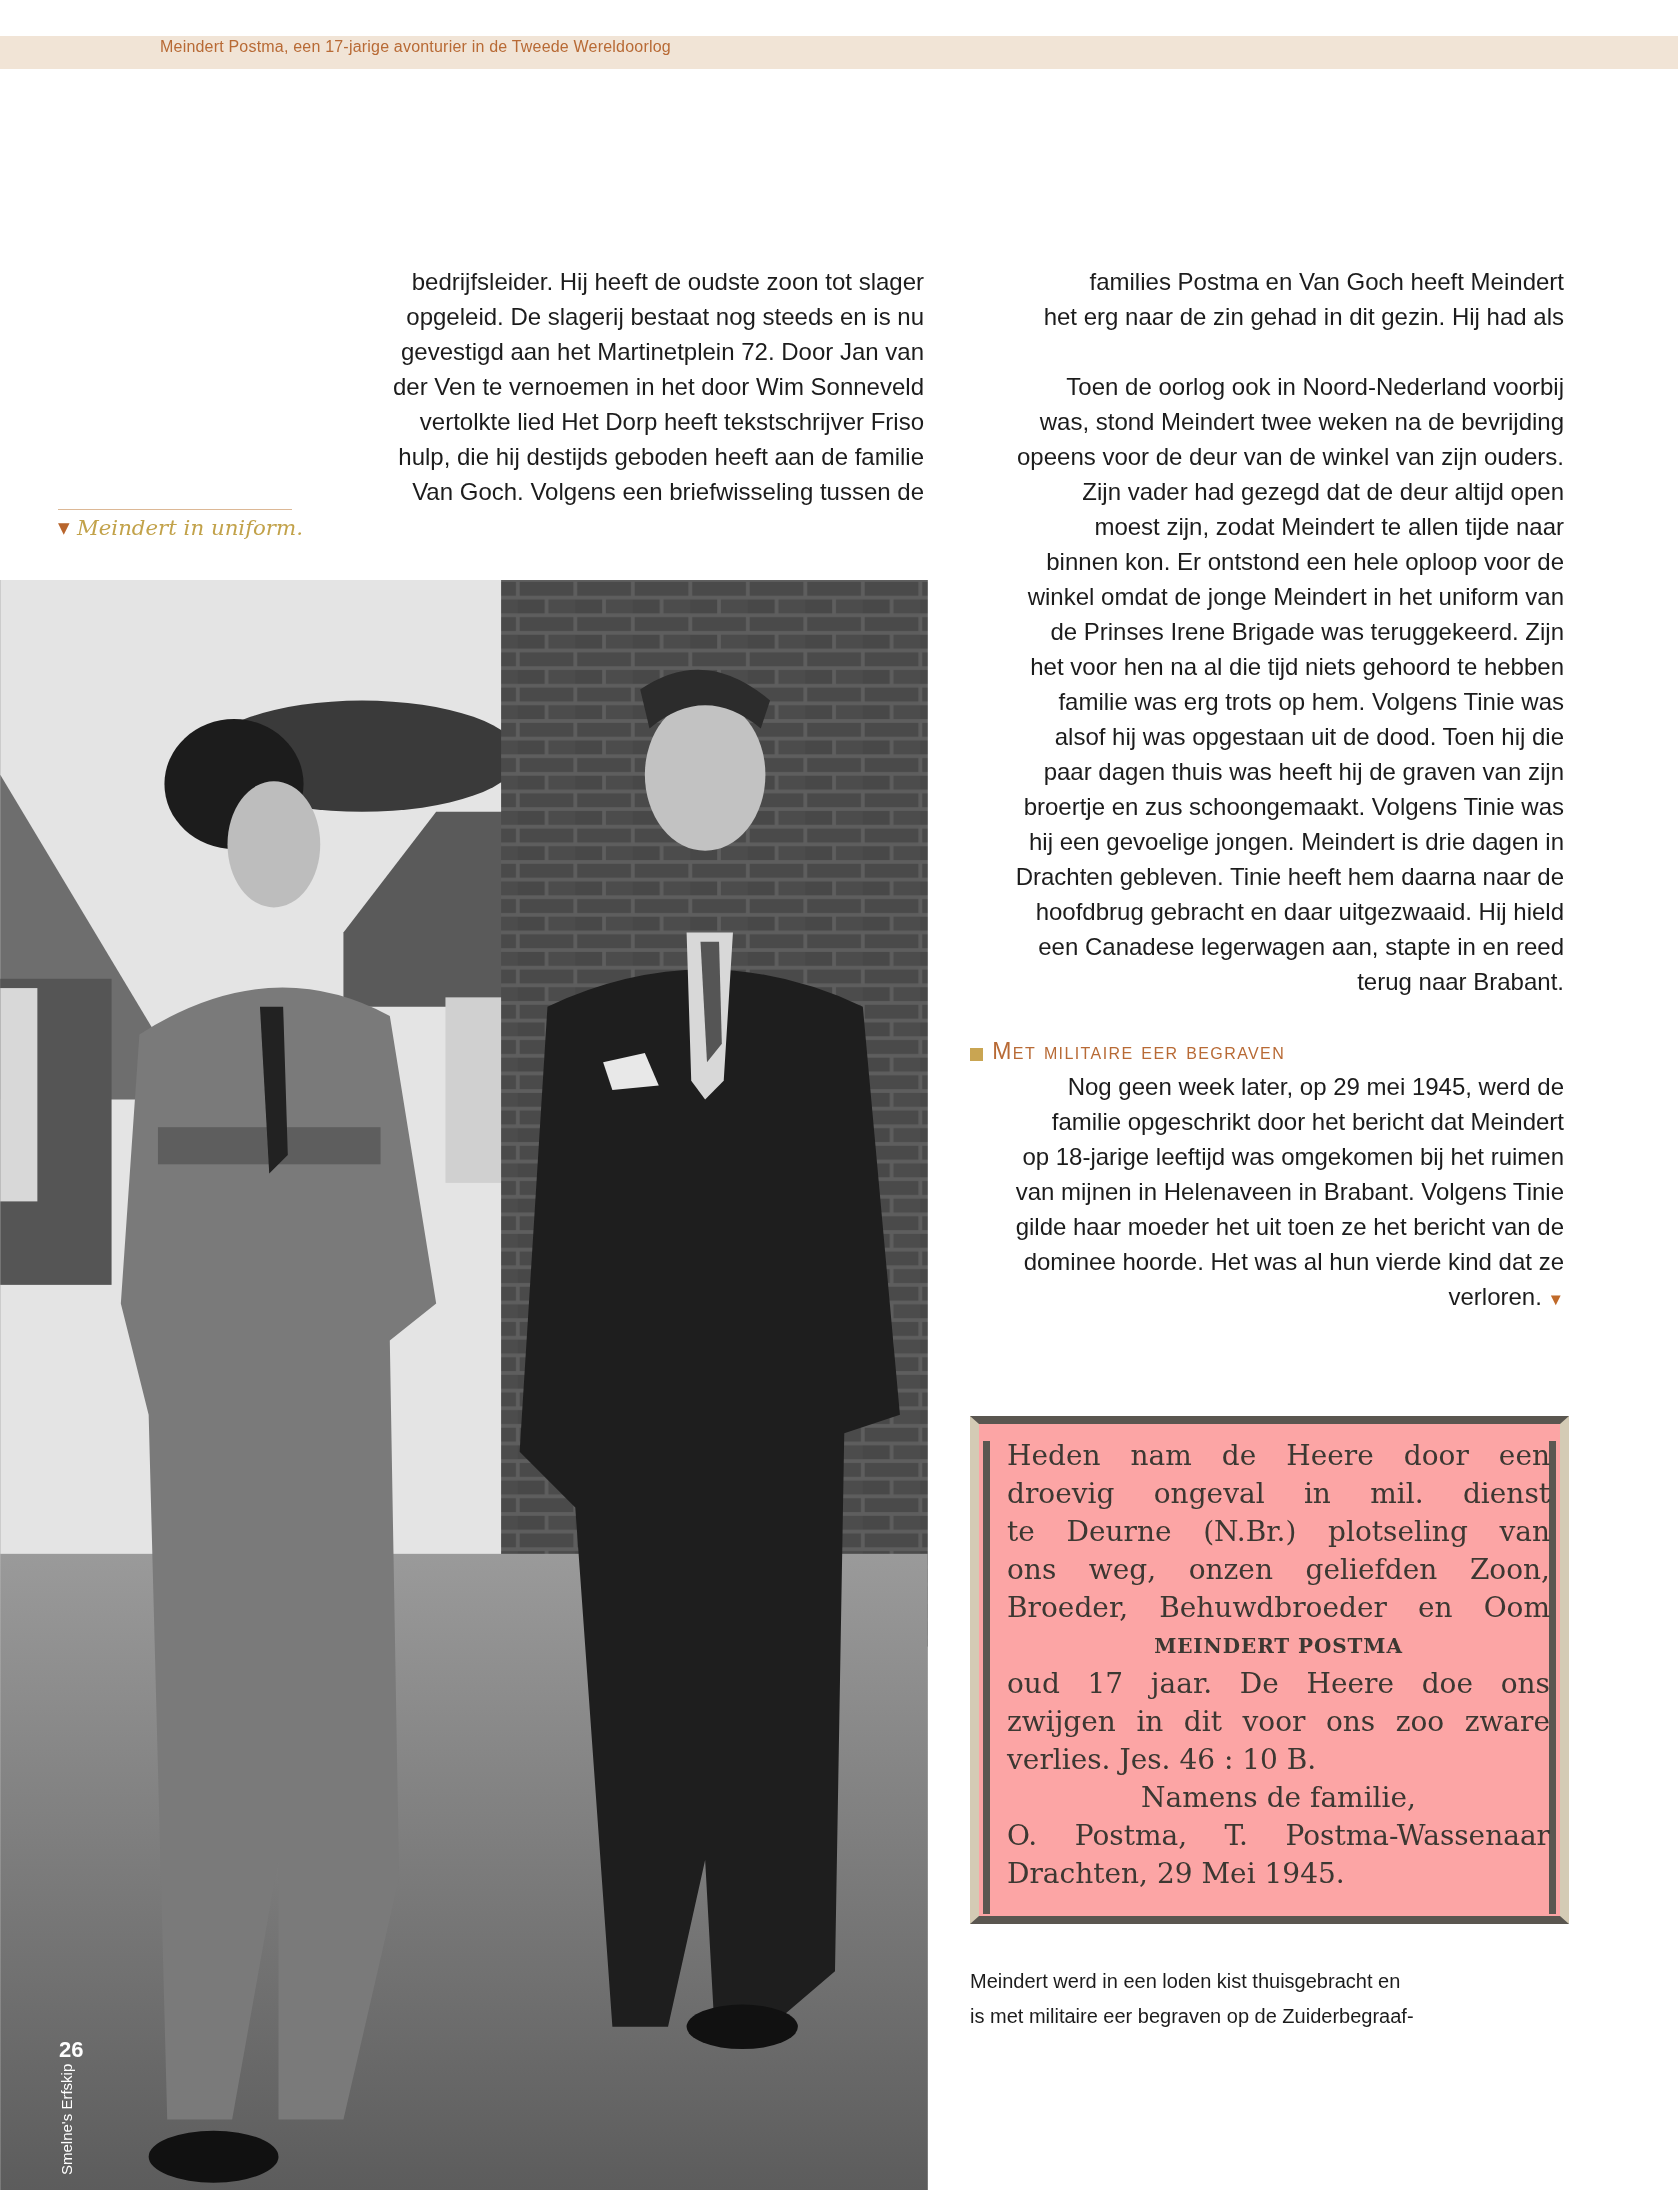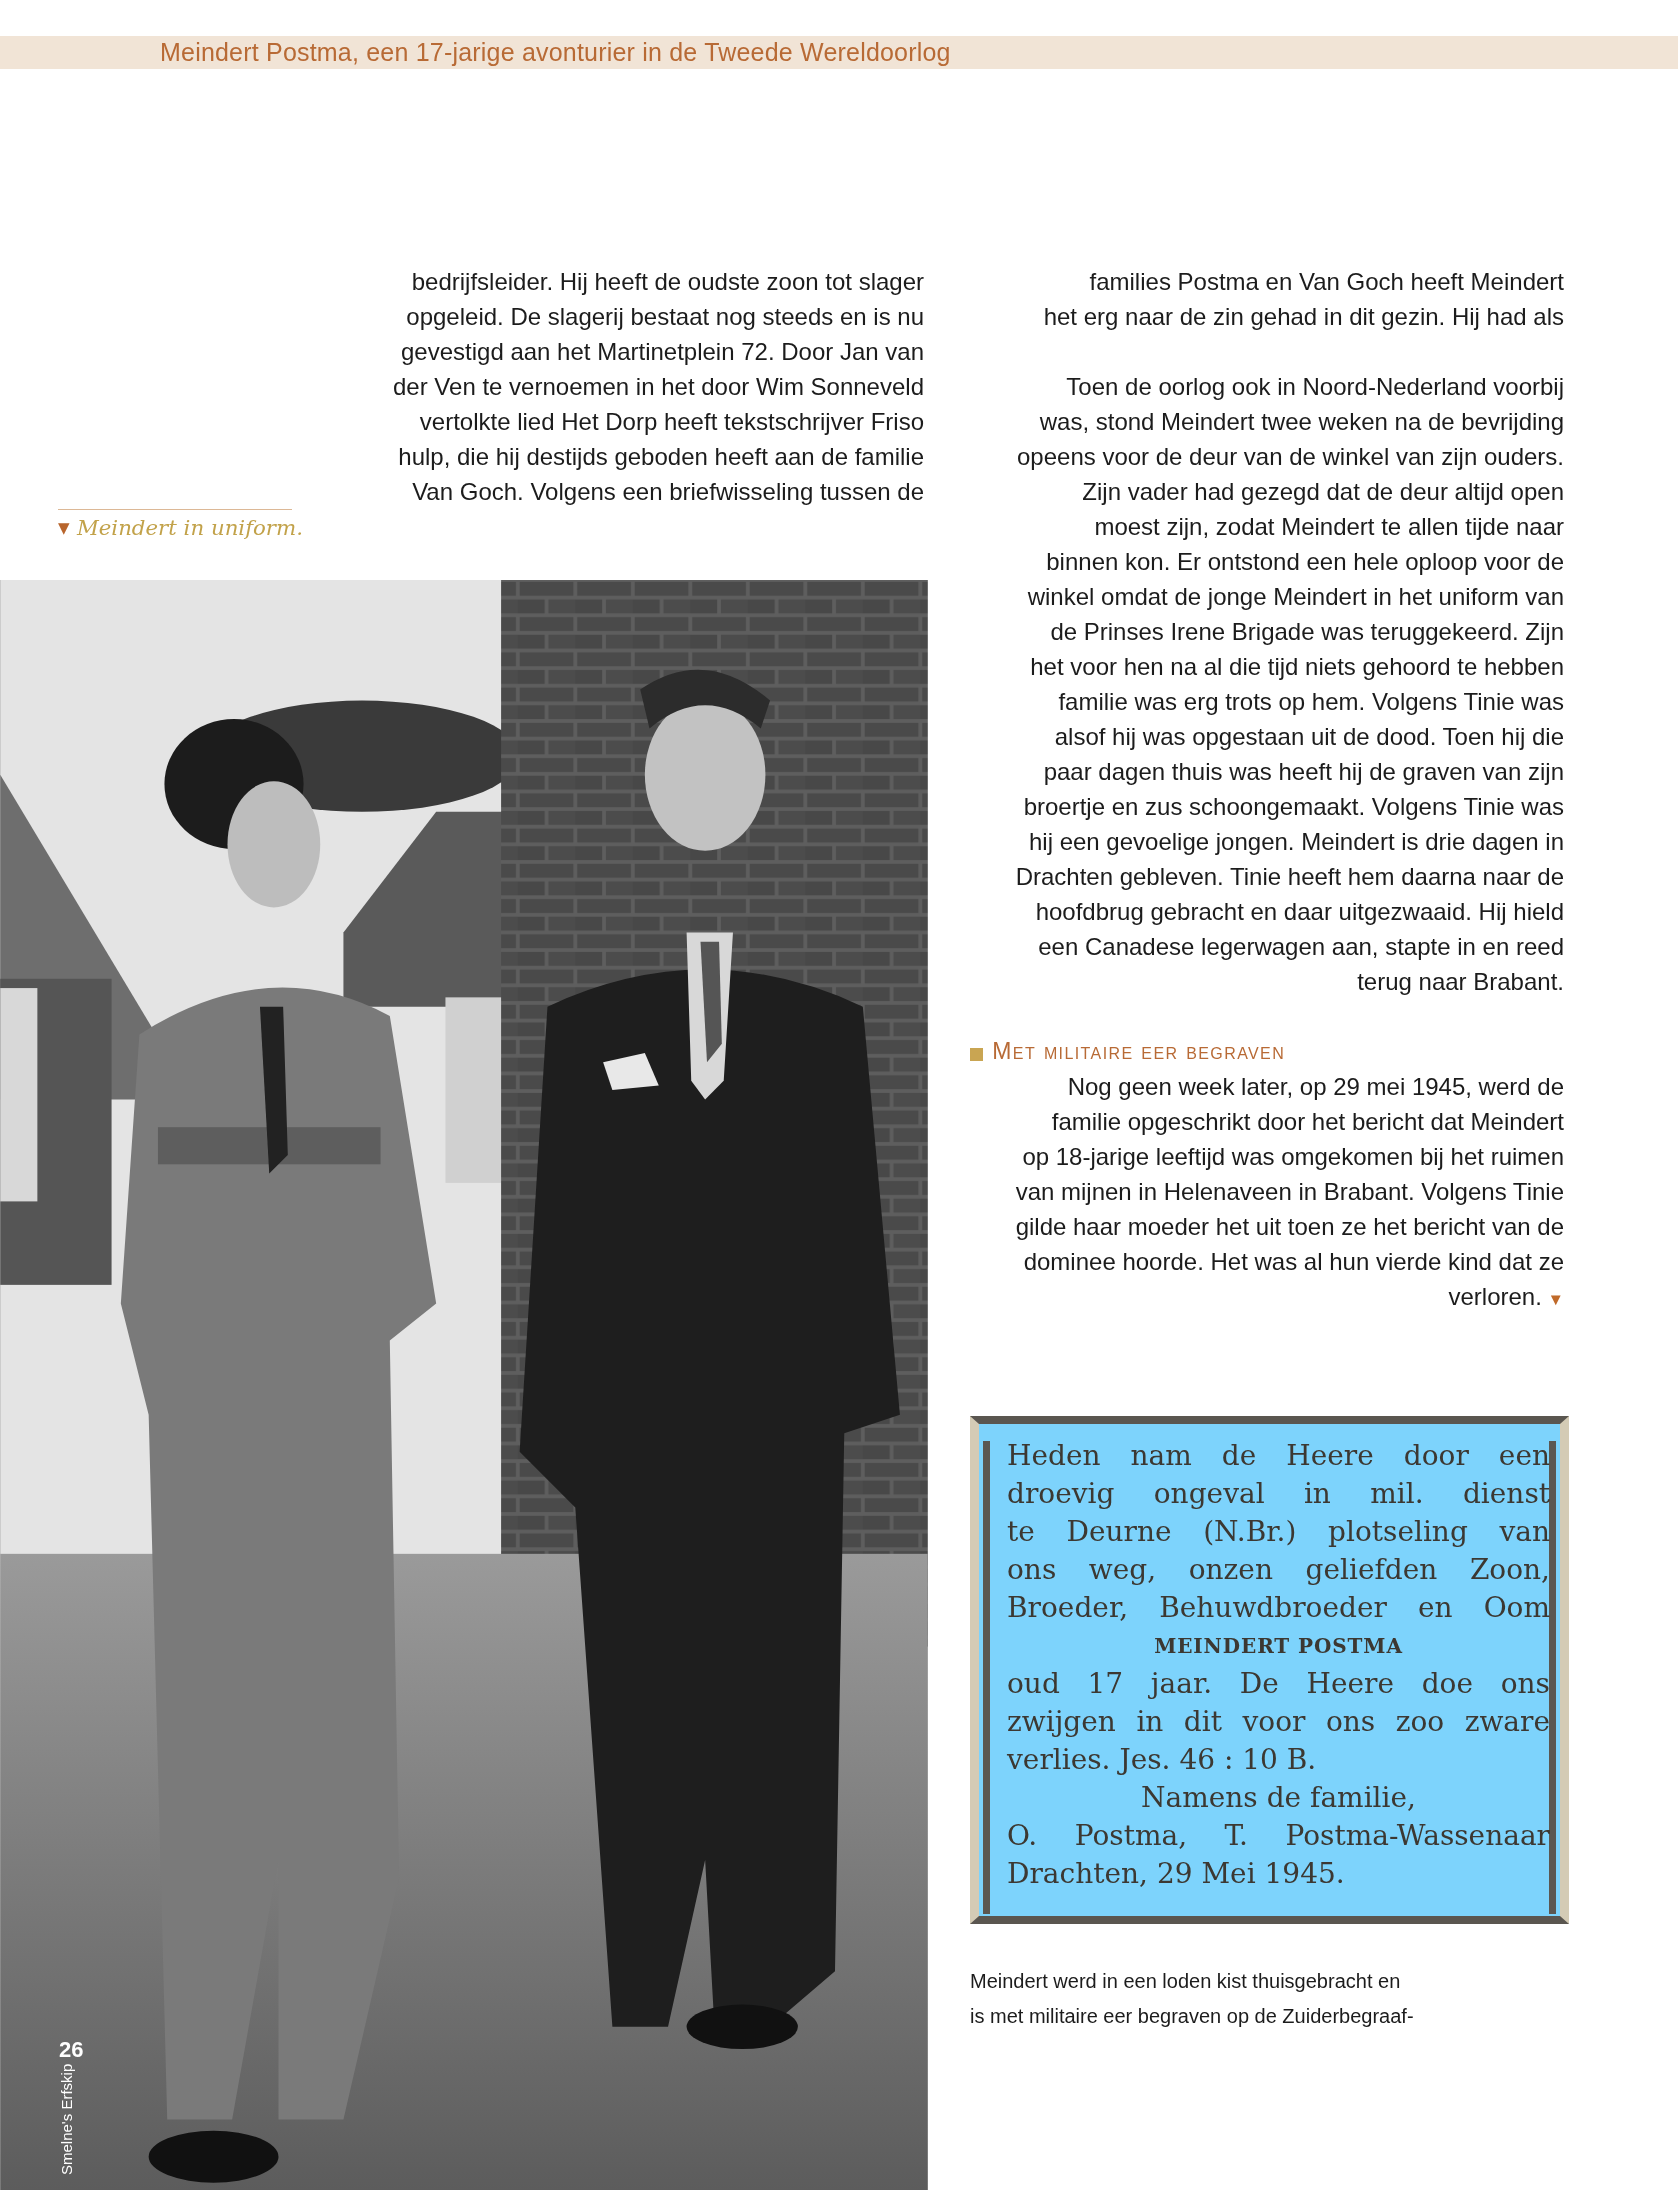--- a/index.html
+++ b/index.html
@@ -5,21 +5,21 @@
   html, body { margin: 0; padding: 0; }
   body {
     width: 1679px; height: 2191px; position: relative; overflow: hidden;
     background: #ffffff; font-family: "Liberation Sans", sans-serif; color: #1a1a1a;
   }
   .header-band {
     position: absolute; left: 0; top: 36px; width: 1679px; height: 33px;
     background: #f1e4d6;
   }
   .header-title {
-    position: absolute; left: 160px; top: 38px; font-size: 25px; color: #b86a35;
+    position: absolute; left: 160px; top: 38px; font-size: 16px; color: #b86a35;
     letter-spacing: 0.2px; white-space: nowrap;
   }
   .col {
     position: absolute; font-size: 24px; line-height: 35px; color: #1c1c1c;
   }
   .col p { margin: 0; white-space: nowrap; text-align: right; }
   .col-left { left: 349px; top: 264px; width: 575px; }
   .col-right { left: 970px; top: 264px; width: 594px; }
   .gap { height: 35px; }
   .section-heading {
@@ -48,21 +48,21 @@
   .page-number {
     position: absolute; left: 59px; top: 2037px; font-size: 22px; font-weight: bold; color: #ffffff;
   }
   .publication {
     position: absolute; left: 58px; top: 2175px; font-size: 15px; color: #ffffff;
     transform: rotate(-90deg); transform-origin: left top; white-space: nowrap;
   }
   
   .clipping {
     position: absolute; left: 970px; top: 1416px; width: 599px; height: 508px;
-    background: #7dd3fc; box-sizing: border-box;
+    background: #fca5a5; box-sizing: border-box;
     border-top: 8.3px solid #5a5650; border-bottom: 8.3px solid #5a5650;
     border-left: 9.3px solid #d4cbb5; border-right: 9.3px solid #d4cbb5;
   }
   .clip-bar-l { position: absolute; left: 3.7px; top: 16.7px; width: 7.4px; height: 473px; background: #5b5751; }
   .clip-bar-r { position: absolute; right: 3.7px; top: 16.7px; width: 7.4px; height: 473px; background: #5b5751; }
   .clip-text {
     position: absolute; left: 28px; top: 13px; width: 543px;
     font-family: "DejaVu Serif", serif; font-size: 28px; line-height: 38px; color: #3c3832;
   }
   .clip-text p { margin: 0; white-space: nowrap; text-align: justify; text-align-last: justify; }

